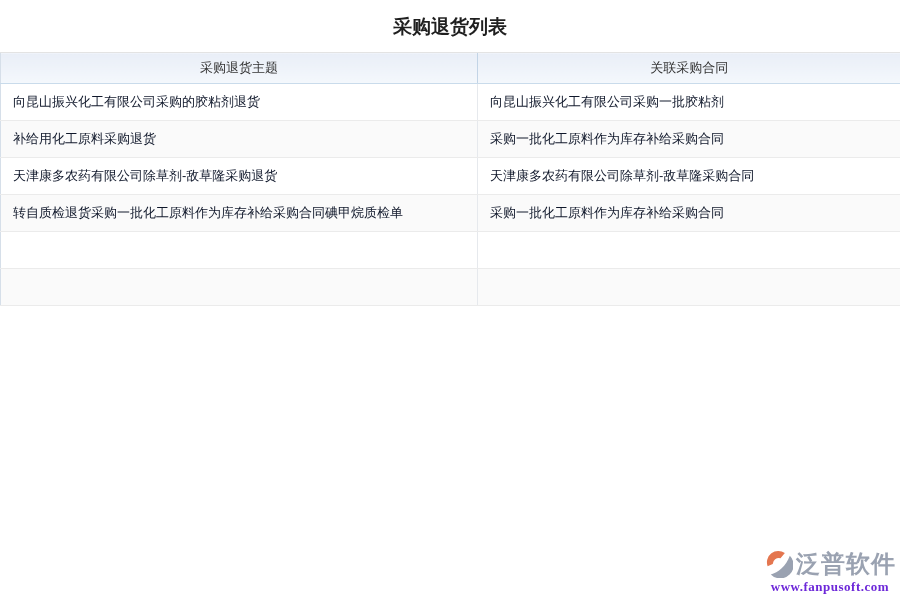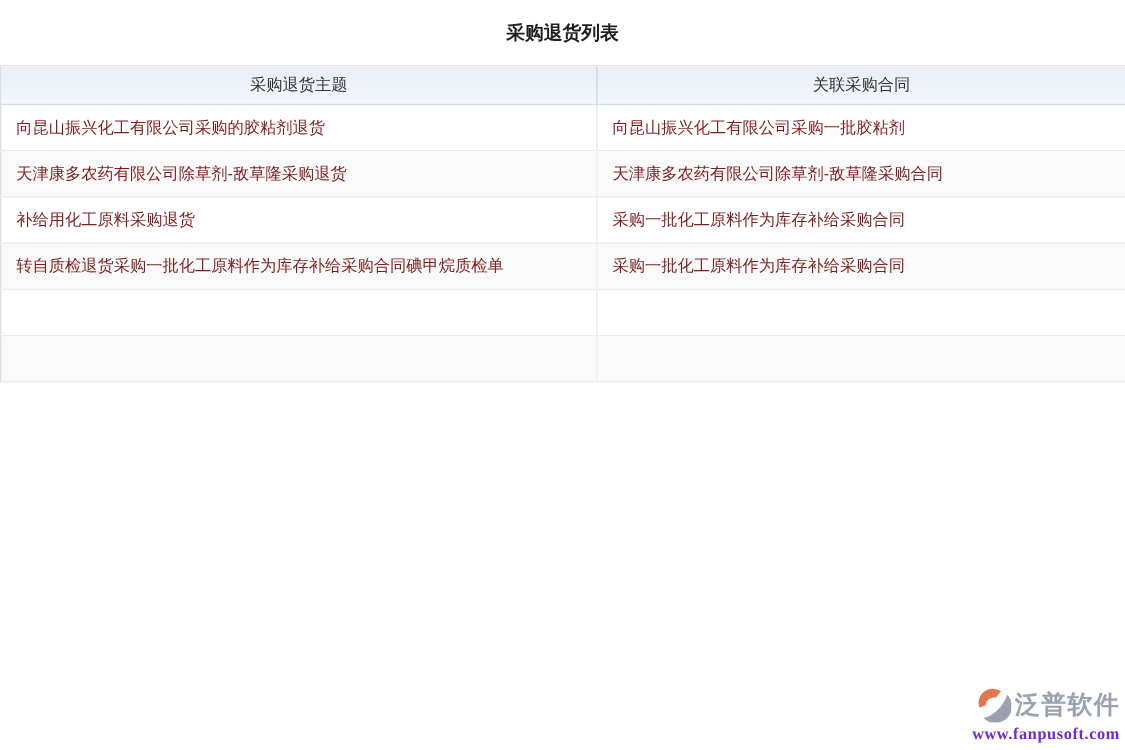--- a/index.html
+++ b/index.html
@@ -4,21 +4,21 @@
 <style>
   html,body{margin:0;padding:0;}
   body{
     width:900px;height:600px;position:relative;overflow:hidden;
     background:#ffffff;
     font-family:"Liberation Sans","DejaVu Sans",sans-serif;
   }
   .page-title{
     margin:0;padding:16px 0 14px;
     text-align:center;
-    font-size:15px;line-height:22px;
+    font-size:19px;line-height:22px;
     font-weight:bold;color:#1f1f1f;
   }
   table.return-table{
     width:100%;
     border-collapse:collapse;
     table-layout:fixed;
     border-radius:10px;
   }
   col.c1{width:477px;}
   col.c2{width:423px;}
@@ -38,36 +38,36 @@
     padding:0 12px;
     border-bottom:1px solid #ebebeb;
     font-size:13px;
     white-space:nowrap;overflow:hidden;text-overflow:ellipsis;
     background:#ffffff;
   }
   tbody td:first-child{border-left:1px solid #d6dfe9;}
   tbody td + td{border-left:1px solid #e6e9ed;}
   tbody tr:nth-child(even) td{background:#fafafa;}
   a.cell-link{
-    color:#7f1d1d;
+    color:#0f172a;
     text-decoration:none;
     cursor:pointer;
   }
   .watermark{
     position:absolute;
     right:4px;bottom:7px;
     text-align:center;
     line-height:1;
   }
   .wm-row{
     display:flex;align-items:center;justify-content:flex-end;
   }
   .wm-logo{width:29px;height:29px;margin-right:3px;flex:0 0 auto;}
   .wm-brand{
-    font-size:20px;font-weight:bold;color:#9aa2b1;letter-spacing:1px;
+    font-size:24px;font-weight:bold;color:#9aa2b1;letter-spacing:1px;
   }
   .wm-url{
     margin-top:2px;
     font-family:"Liberation Serif","DejaVu Serif",serif;
     font-size:13px;font-weight:bold;color:#6d28d9;
     letter-spacing:0.5px;
   }
 </style>
 </head>
 <body>
@@ -84,26 +84,26 @@
       <th>采购退货主题</th>
       <th>关联采购合同</th>
     </tr>
   </thead>
   <tbody id="table-body">
       <tr>
         <td><a class="cell-link" href="#">向昆山振兴化工有限公司采购的胶粘剂退货</a></td>
         <td><a class="cell-link" href="#">向昆山振兴化工有限公司采购一批胶粘剂</a></td>
       </tr>
       <tr>
+        <td><a class="cell-link" href="#">补给用化工原料采购退货</a></td>
+        <td><a class="cell-link" href="#">采购一批化工原料作为库存补给采购合同</a></td>
+      </tr>
+      <tr>
         <td><a class="cell-link" href="#">天津康多农药有限公司除草剂-敌草隆采购退货</a></td>
         <td><a class="cell-link" href="#">天津康多农药有限公司除草剂-敌草隆采购合同</a></td>
-      </tr>
-      <tr>
-        <td><a class="cell-link" href="#">补给用化工原料采购退货</a></td>
-        <td><a class="cell-link" href="#">采购一批化工原料作为库存补给采购合同</a></td>
       </tr>
       <tr>
         <td><a class="cell-link" href="#">转自质检退货采购一批化工原料作为库存补给采购合同碘甲烷质检单</a></td>
         <td><a class="cell-link" href="#">采购一批化工原料作为库存补给采购合同</a></td>
       </tr>
       <tr>
         <td></td>
         <td></td>
       </tr>
       <tr>

